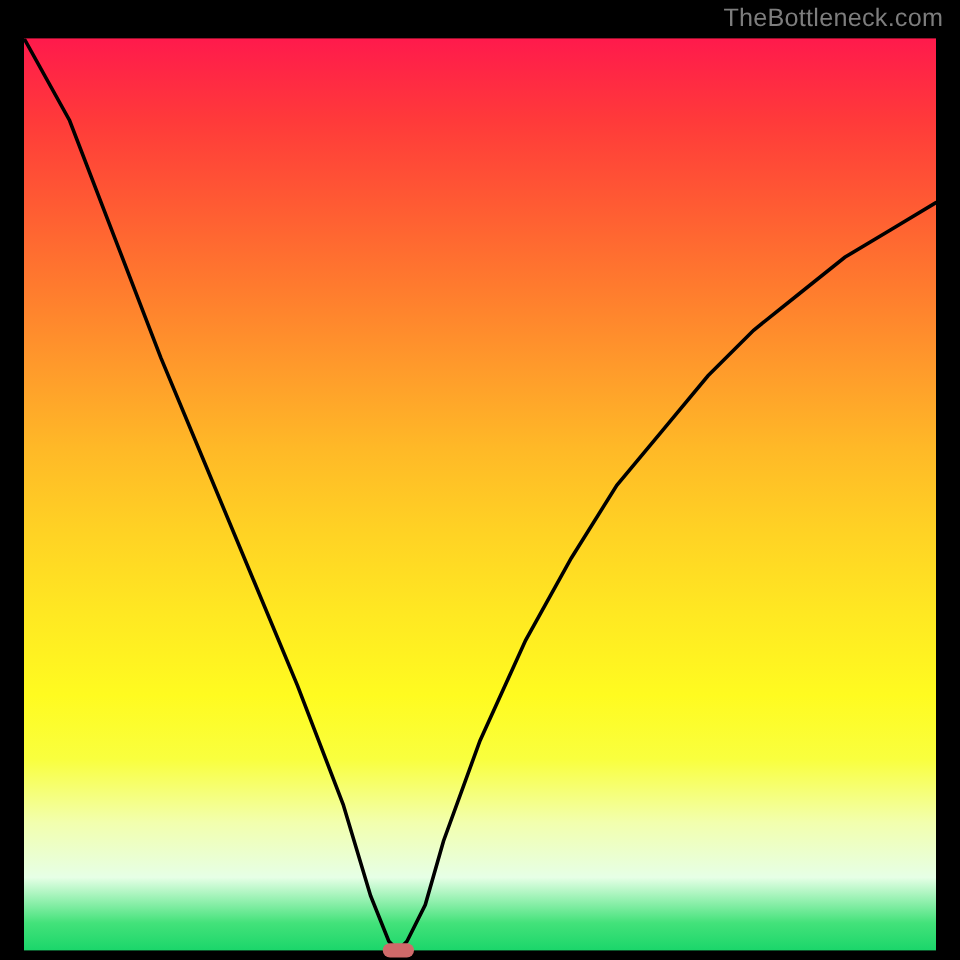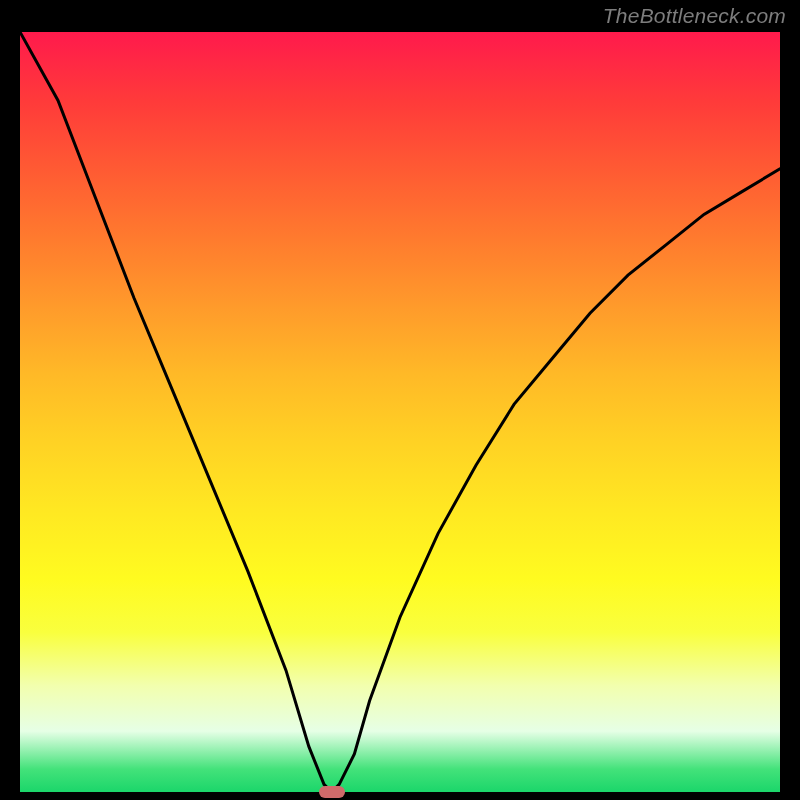--- a/index.html
+++ b/index.html
@@ -11,21 +11,20 @@
     background: #000;
     font-family: Arial, Helvetica, sans-serif;
   }
   .frame {
     position: absolute;
     top: 0;
     left: 0;
     width: 800px;
     height: 800px;
     background: #000;
-    font-style: italic;
   }
   .plot {
     position: absolute;
     top: 32px;
     left: 20px;
     width: 760px;
     height: 760px;
     background: linear-gradient(to bottom,
       #ff1a4c 0%,
       #ff3a3a 9%,

